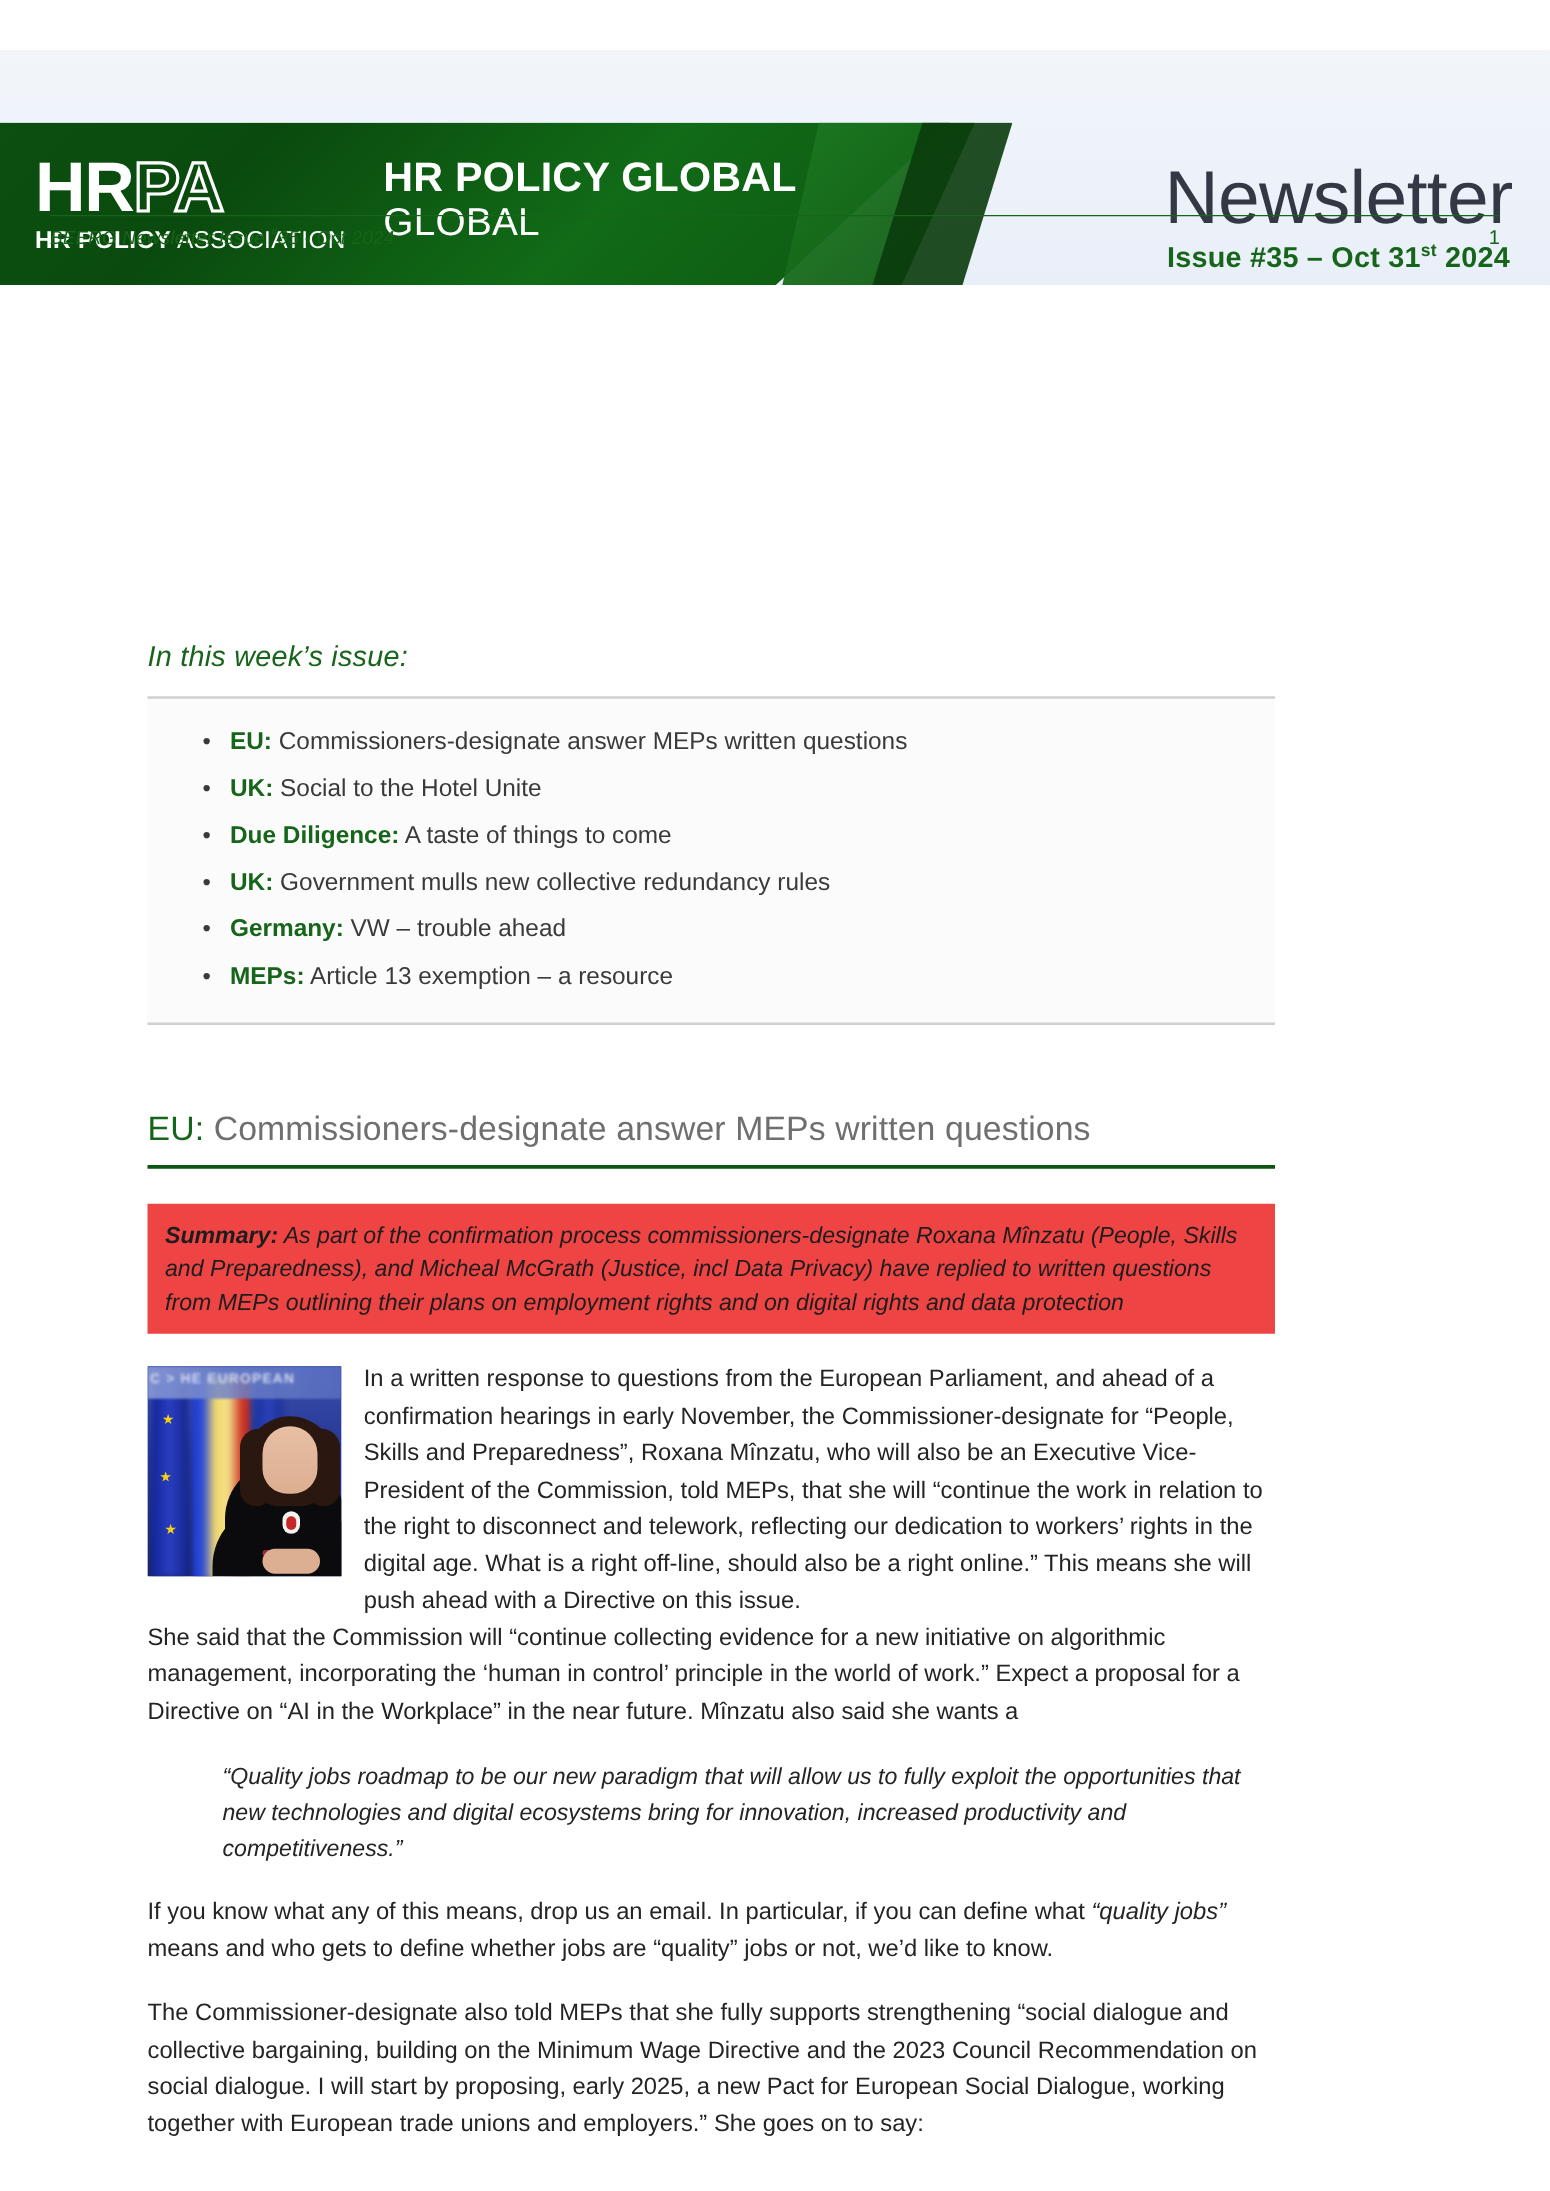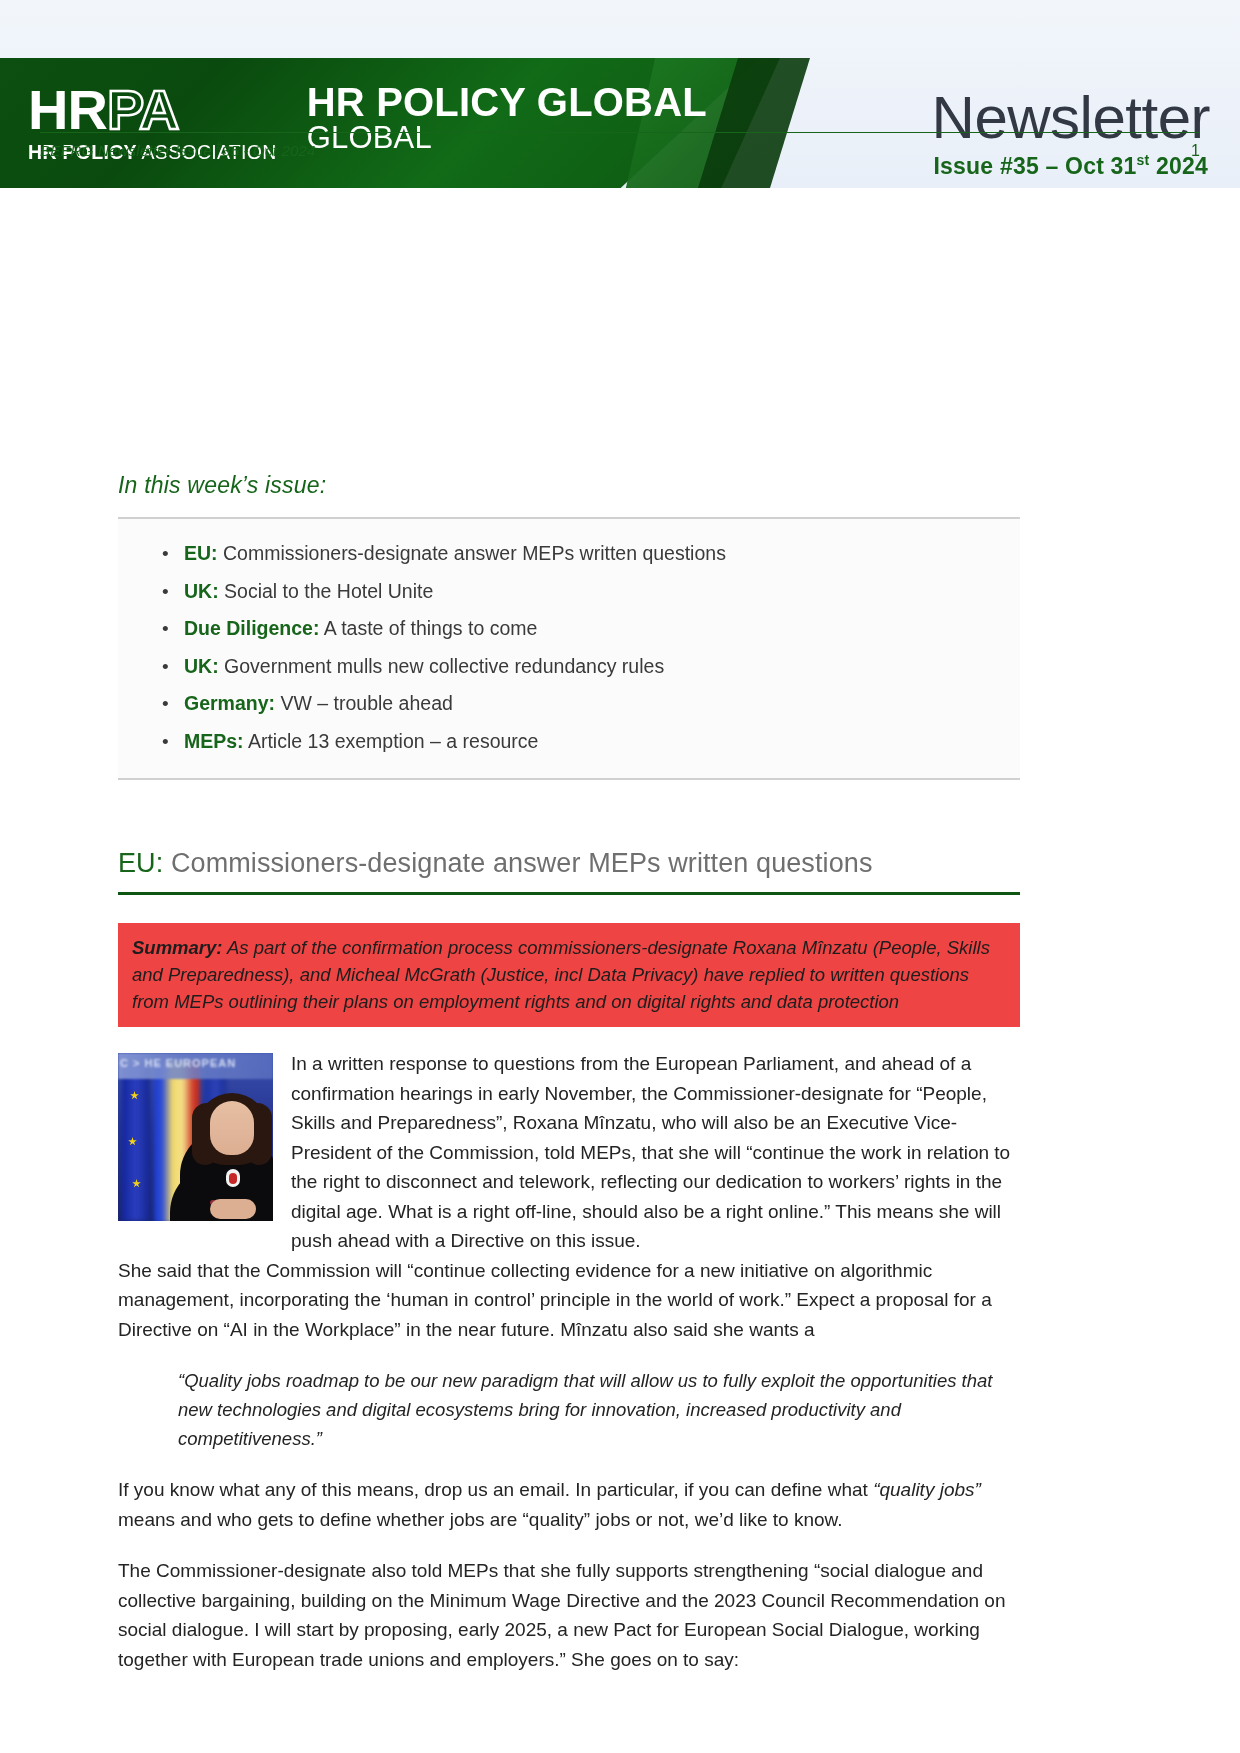--- a/index.html
+++ b/index.html
@@ -15,20 +15,21 @@
     overflow: hidden;
   }
 
   
   .header {
     position: relative;
     width: 1240px;
     height: 188px;
     background: linear-gradient(180deg, #f2f6fb 0%, #eef3fa 40%, #e9eff8 100%);
     overflow: hidden;
+    margin-top: 40px;
   }
   .header-green {
     position: absolute;
     left: 0;
     top: 58px;
     width: 760px;
     height: 156px;
     background: linear-gradient(135deg, #0c4f10 0%, #0a4a0e 25%, #116b17 60%, #0d5511 100%);
     clip-path: polygon(0 0, 100% 0, 78% 100%, 0 100%);
   }
@@ -87,21 +88,21 @@
   }
   .logo-sub b { font-weight: bold; }
   .logo-sub span { font-weight: normal; }
   .logo-text {
     margin-left: 30px;
     margin-top: 2px;
     color: #ffffff;
   }
   .logo-text .line1 {
     font-weight: bold;
-    font-size: 40px;
+    font-size: 33px;
     letter-spacing: .2px;
     line-height: 36px;
     white-space: nowrap;
   }
   .logo-text .line2 {
     font-weight: normal;
     font-size: 31px;
     letter-spacing: .2px;
     line-height: 36px;
   }

